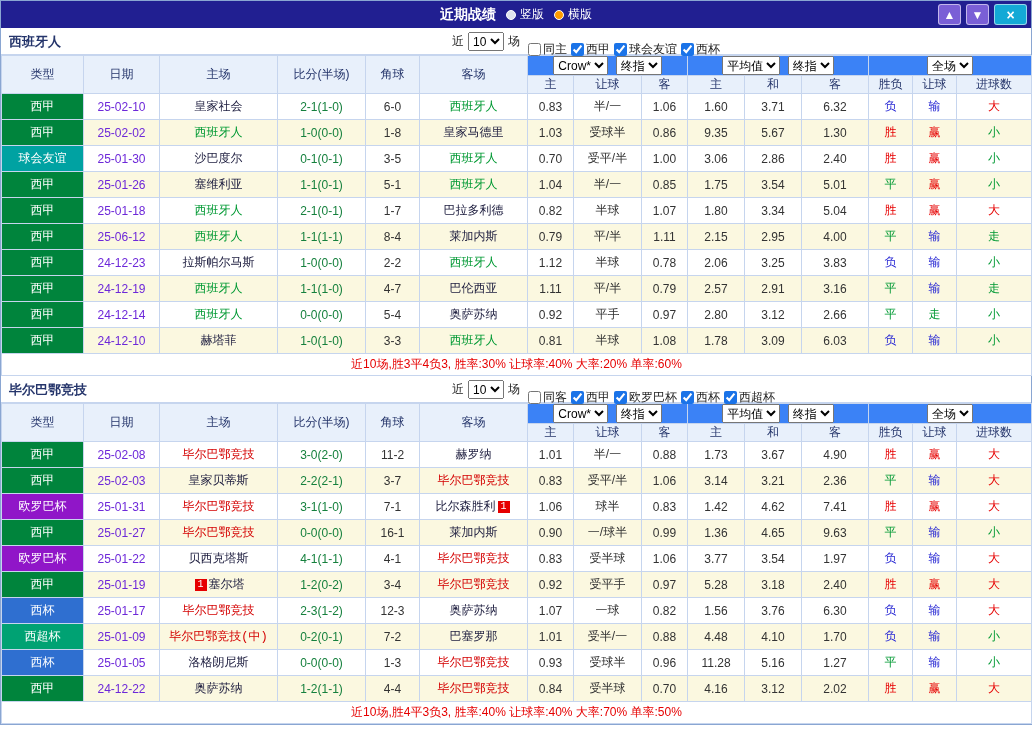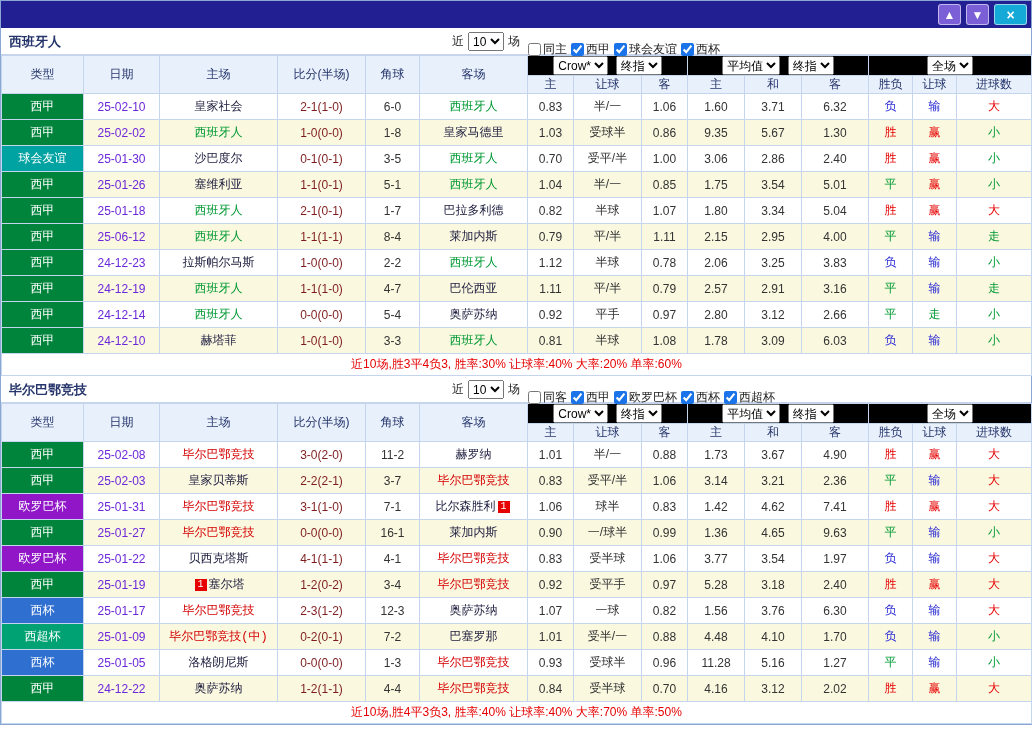--- a/index.html
+++ b/index.html
@@ -26,40 +26,51 @@
   .cbs { display:flex; align-items:center; }
   .cb { display:flex; align-items:center; margin-left:4px; cursor:pointer;margin-top:16px; }
   .cb input { width:13px; height:13px; accent-color:#1a73e8; margin-right:2px; }
 
   
   table.grid { width:1030px; border-collapse:collapse; table-layout:fixed; }
   table.grid th, table.grid td { border:1px solid #c6d5ee; text-align:center; overflow:hidden; white-space:nowrap; }
   thead th { background:#e8f0fb; color:#25356b; font-weight:normal; font-size:12px; }
   tr.hrow1 th { height:20px; }
   tr.hrow2 th { height:17px; }
-  th.ctrl { background:#000000; }
+  th.ctrl { background:#3b82f6; }
   th.ctrl select { height:19px; font-size:12px; font-family:inherit; margin:0 2px; }
   tbody tr { height:26px; background:#fff; }
   tbody tr:nth-child(even) { background:#fbf8e0; }
   td.type { color:#fff; font-size:12px; }
   td.date { color:#6d28d9; }
   td.team { color:#1a1a3c;font-family:Liberation Mono, monospace; }
-  td.score { color:#7f1d1d; }
+  td.score { color:#15803d; }
   td.corner { color:#333; }
   td.odds { color:#333; }
   td.res { font-weight:normal; }
   .rc { display:inline-block; width:12px; height:12px; line-height:12px; background:#e60000; color:#fff; font-size:10px; margin:0 2px; vertical-align:1px; }
   td.summary { height:22px; color:#e60000; background:#fff; font-size:12px; border-top:1px solid #c6d5ee; }
 </style>
 </head>
 <body>
 
 <div class="window">
 
   <div class="titlebar">
+    <div class="tb-center">
+      <span class="tb-title">近期战绩</span>
+      <label class="radio">
+        <span class="dot"></span>
+        <span>竖版</span>
+      </label>
+      <label class="radio">
+        <span class="dot sel"></span>
+        <span>横版</span>
+      </label>
+    </div>
     <div class="tb-btns">
       <button class="tbb purple">
           <span>▲</span>
         </button>
       <button class="tbb purple">
           <span>▼</span>
         </button>
       <button class="tbb cyan">
           <span>×</span>
         </button>

